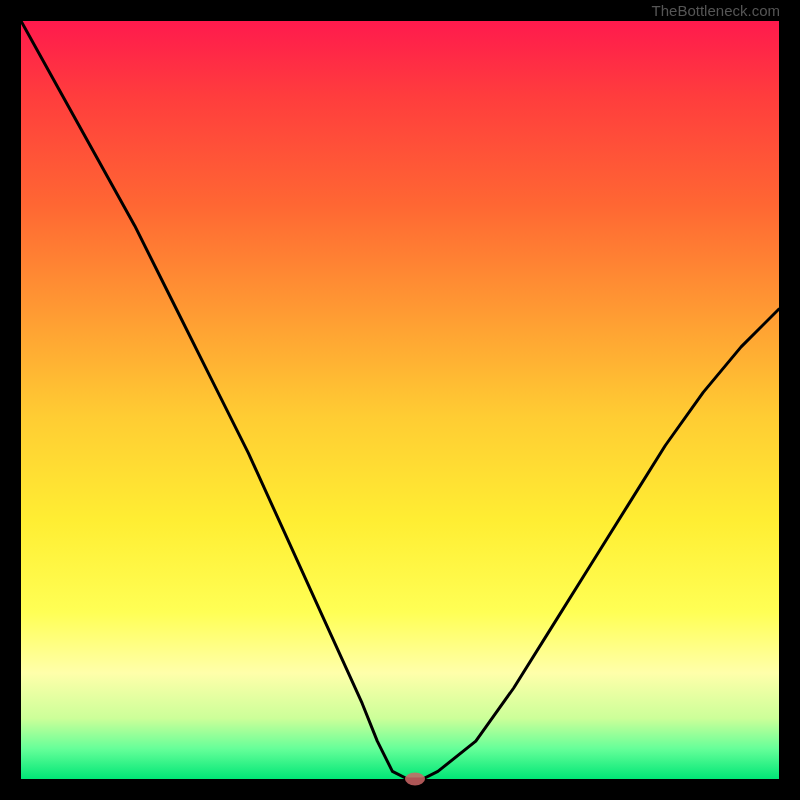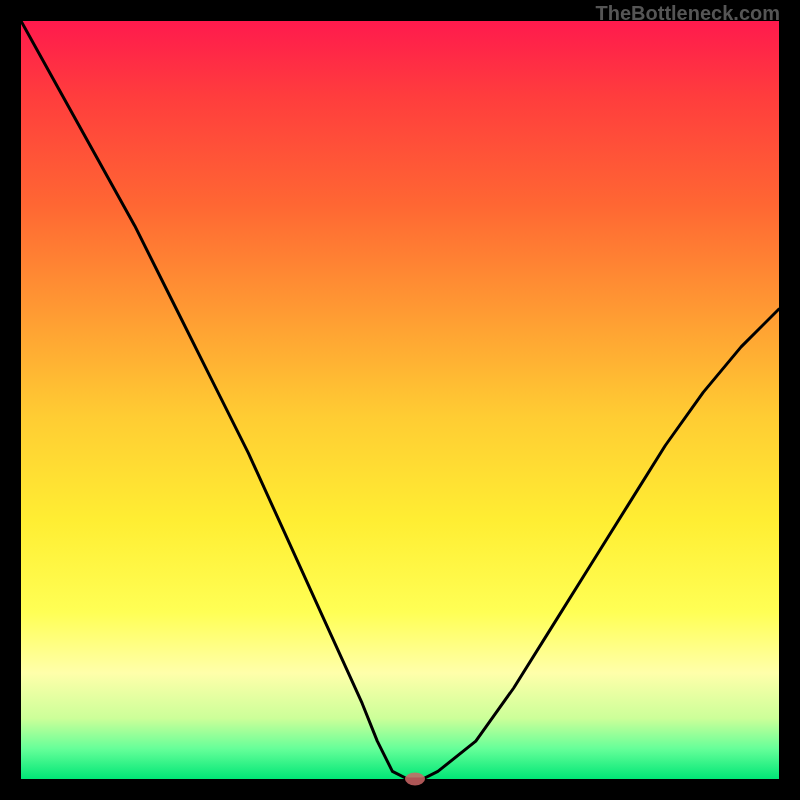--- a/index.html
+++ b/index.html
@@ -9,22 +9,22 @@
     height: 800px;
     background: #000;
     font-family: Arial, sans-serif;
     position: relative;
   }
   .watermark {
     position: absolute;
     top: 2px;
     right: 20px;
     color: #555;
-    font-size: 20px;
-    font-weight: 700;
+    font-size: 15px;
+    font-weight: 400;
     z-index: 10;
   }
   .plot-area {
     position: absolute;
     left: 21px;
     top: 21px;
     width: 758px;
     height: 758px;
     background: linear-gradient(to bottom,
       #ff1a4d 0%,

